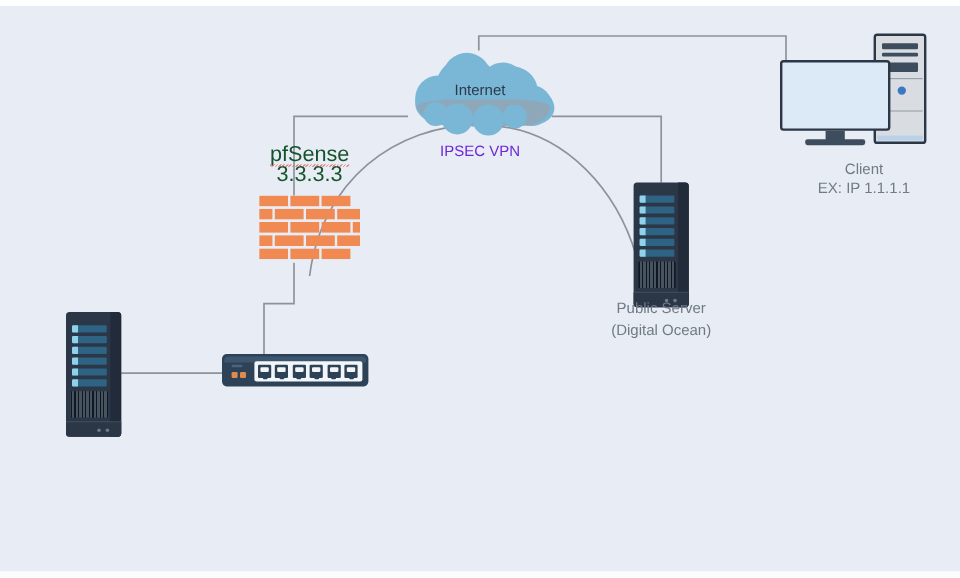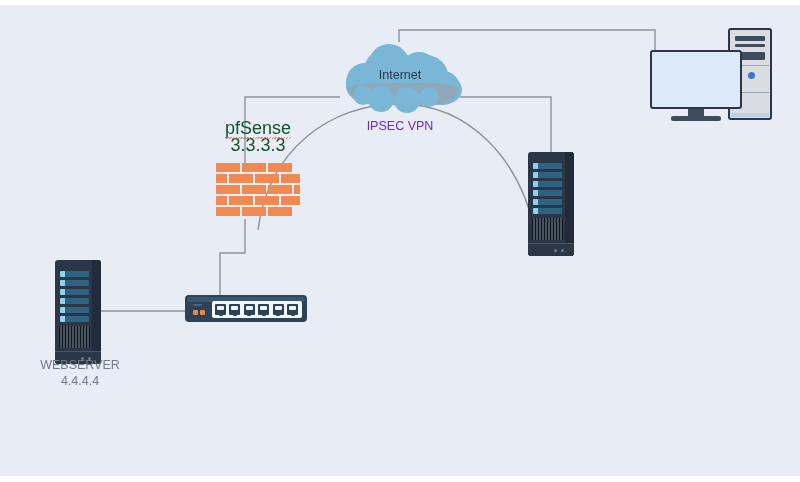--- a/index.html
+++ b/index.html
@@ -401,24 +401,20 @@
         <div class="bay" style="top: 27px;"></div>
         <div class="bay" style="top: 36px;"></div>
         <div class="bay" style="top: 45px;"></div>
       </div>
       <div class="srv-vent"></div>
       <div class="srv-foot">
         <div class="srv-led" style="left: 26px;"></div>
         <div class="srv-led" style="left: 33px;"></div>
       </div>
     </div>
-  <div class="label" style="left:25px; top:357px; width:110px;">
-    <span class="ln">WEBSERVER</span>
-    <span class="ln">4.4.4.4</span>
-  </div>
 
   <div class="switch" id="switch">
       <div class="sw-body"></div>
       <div class="sw-bevel"></div>
       <div class="sw-dash"></div>
       <div class="sw-led" style="left: 8px; top: 15px; background: rgb(224, 138, 78);"></div>
       <div class="sw-led" style="left: 15px; top: 15px; background: rgb(224, 138, 78);"></div>
       <div class="sw-panel">
         <div class="rj45" style="left: 3px;">
           <i></i>
@@ -452,30 +448,36 @@
         <div class="bay" style="top: 36px;"></div>
         <div class="bay" style="top: 45px;"></div>
       </div>
       <div class="srv-vent"></div>
       <div class="srv-foot">
         <div class="srv-led" style="left: 26px;"></div>
         <div class="srv-led" style="left: 33px;"></div>
       </div>
     </div>
   <div class="label" style="left:491px; top:248px; width:120px; line-height:18px;">
+    <span class="ln">Public Server</span>
+    <span class="ln">(Digital Ocean)</span>
   </div>
 
   <div class="client">
     <div class="tower">
       <div class="tower-slot" style="top:6px; height:5px;"></div>
       <div class="tower-slot" style="top:14px; height:3px;"></div>
       <div class="tower-slot" style="top:22px; height:8px;"></div>
       <div class="tower-line" style="top:35px;"></div>
       <div class="tower-dot"></div>
       <div class="tower-line" style="top:62px;"></div>
       <div class="tower-base"></div>
     </div>
     <div class="monitor"></div>
     <div class="mon-neck"></div>
     <div class="mon-base"></div>
   </div>
+  <div class="label" style="left:660px; top:133px; width:120px;">
+    <span class="ln">Client</span>
+    <span class="ln">EX: IP 1.1.1.1</span>
+  </div>
 
 </div>
 
 </body></html>

